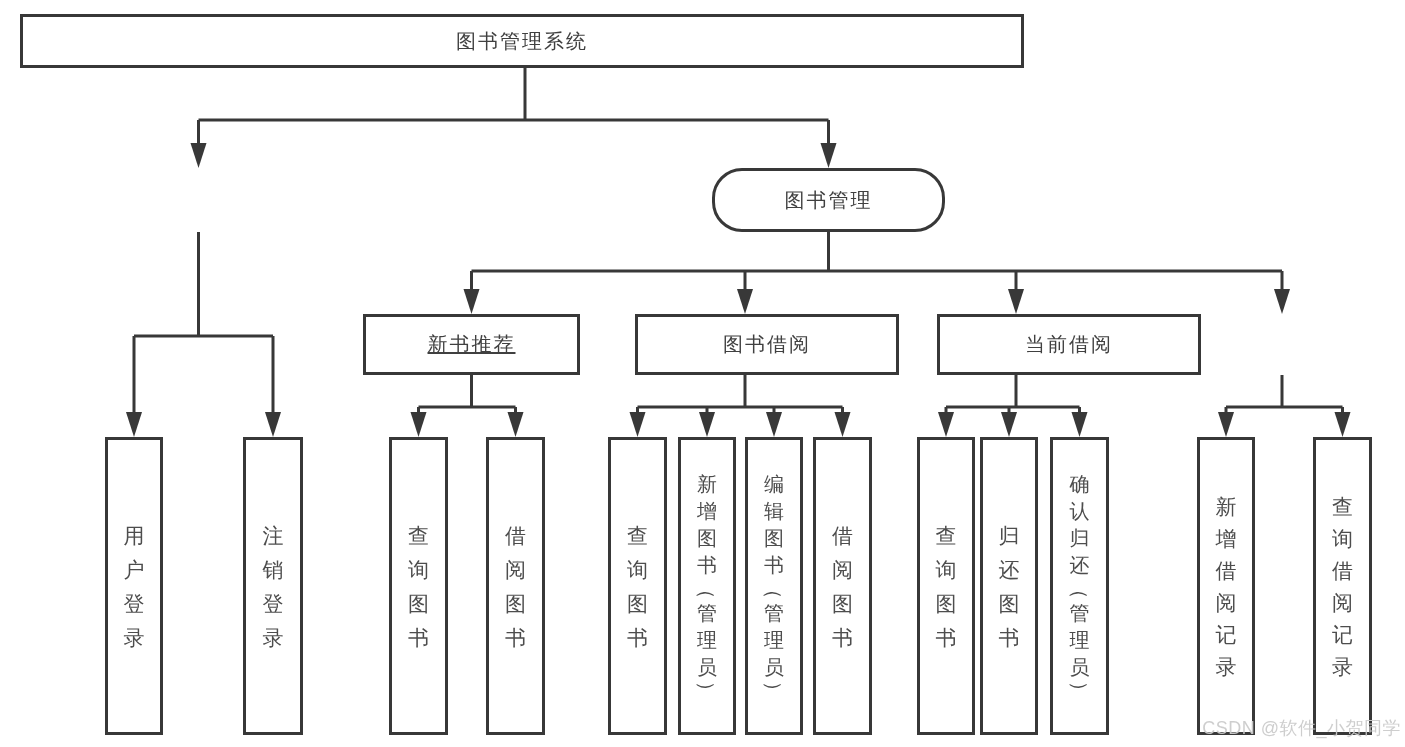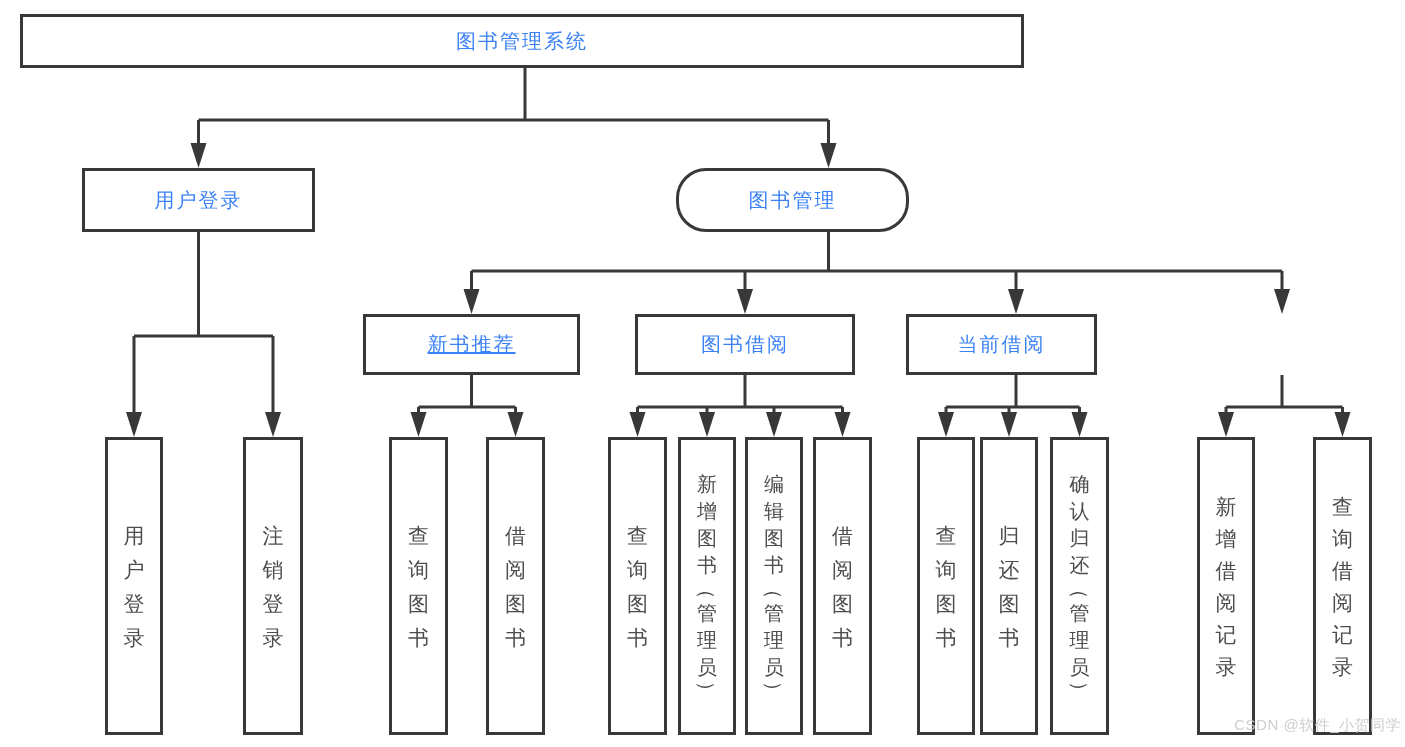--- a/index.html
+++ b/index.html
@@ -5,42 +5,42 @@
   html,body{margin:0;padding:0;background:#fff;}
   .stage{
     position:relative;width:1405px;height:747px;background:#ffffff;overflow:hidden;
     font-family:"Liberation Sans","DejaVu Sans",sans-serif;color:#4a4a4a;
   }
   svg.connectors{position:absolute;left:0;top:0;z-index:1;}
   .node{
     position:absolute;box-sizing:border-box;z-index:2;
     border:3px solid #383838;background:#fff;
     display:flex;align-items:center;justify-content:center;
-    font-size:20px;letter-spacing:2px;color:#3b82f6;white-space:nowrap;
+    font-size:20px;letter-spacing:2px;color:#404040;white-space:nowrap;
   }
   .root{left:20px;top:14px;width:1004px;height:54px;}
   .lvl2{top:168px;width:233px;height:64px;}
   .lvl3{top:314px;height:61px;}
   .leaf{
     position:absolute;top:437px;height:298px;box-sizing:border-box;z-index:2;
     border:3px solid #383838;background:#fff;
   }
   .vtext{
     height:100%;width:100%;display:flex;flex-direction:column;
     align-items:center;justify-content:center;
     font-size:21px;color:#4d4d4d;line-height:1;
   }
   .len4 .vtext{gap:13px;}
   .len6 .vtext{gap:11px;}
   .len9 .vtext{gap:7px;font-size:20px;}
   .vtext span{display:block;}
   .vtext span.paren{transform:rotate(90deg);margin:-3px 0;}
   .watermark{
     position:absolute;top:716px;right:4px;z-index:5;
-    font-size:15px;color:rgba(203,203,203,0.95);letter-spacing:0.5px;white-space:nowrap;
+    font-size:18px;color:rgba(203,203,203,0.95);letter-spacing:0.5px;white-space:nowrap;
   }
 </style>
 </head>
 <body>
 
 <div class="stage">
 
   <svg class="connectors" width="1405" height="747" viewBox="0 0 1405 747">
     <g fill="none" stroke="#383838" stroke-width="3">
       <path d="M525,68 V120 M198.5,120 H828.5 M198.5,120 V148 M828.5,120 V148"></path>
@@ -71,34 +71,31 @@
       <polygon points="1071.5,412 1087.5,412 1079.5,437"></polygon>
       <polygon points="1218,412 1234,412 1226,437"></polygon>
       <polygon points="1334.5,412 1350.5,412 1342.5,437"></polygon>
     </g>
   </svg>
 
   <div class="node root">
     <span>图书管理系统</span>
   </div>
 
-  <div class="node lvl2" style="left:82px;">
-    <span>用户登录</span>
-  </div>
-  <div class="node lvl2" style="left:676px;border-radius:30px;">
+  <div class="node lvl2" style="left:712px;border-radius:30px;">
     <span>图书管理</span>
   </div>
 
   <div class="node lvl3" style="left:363px;width:217px;text-decoration:underline;">
     <span>新书推荐</span>
   </div>
-  <div class="node lvl3" style="left:635px;width:220px;">
+  <div class="node lvl3" style="left:635px;width:264px;">
     <span>图书借阅</span>
   </div>
-  <div class="node lvl3" style="left:906px;width:191px;">
+  <div class="node lvl3" style="left:937px;width:264px;">
     <span>当前借阅</span>
   </div>
 
   <div class="leaf len4" style="left:105px;width:58px;">
     <div class="vtext">
         <span>用</span>
         <span>户</span>
         <span>登</span>
         <span>录</span>
       </div>

